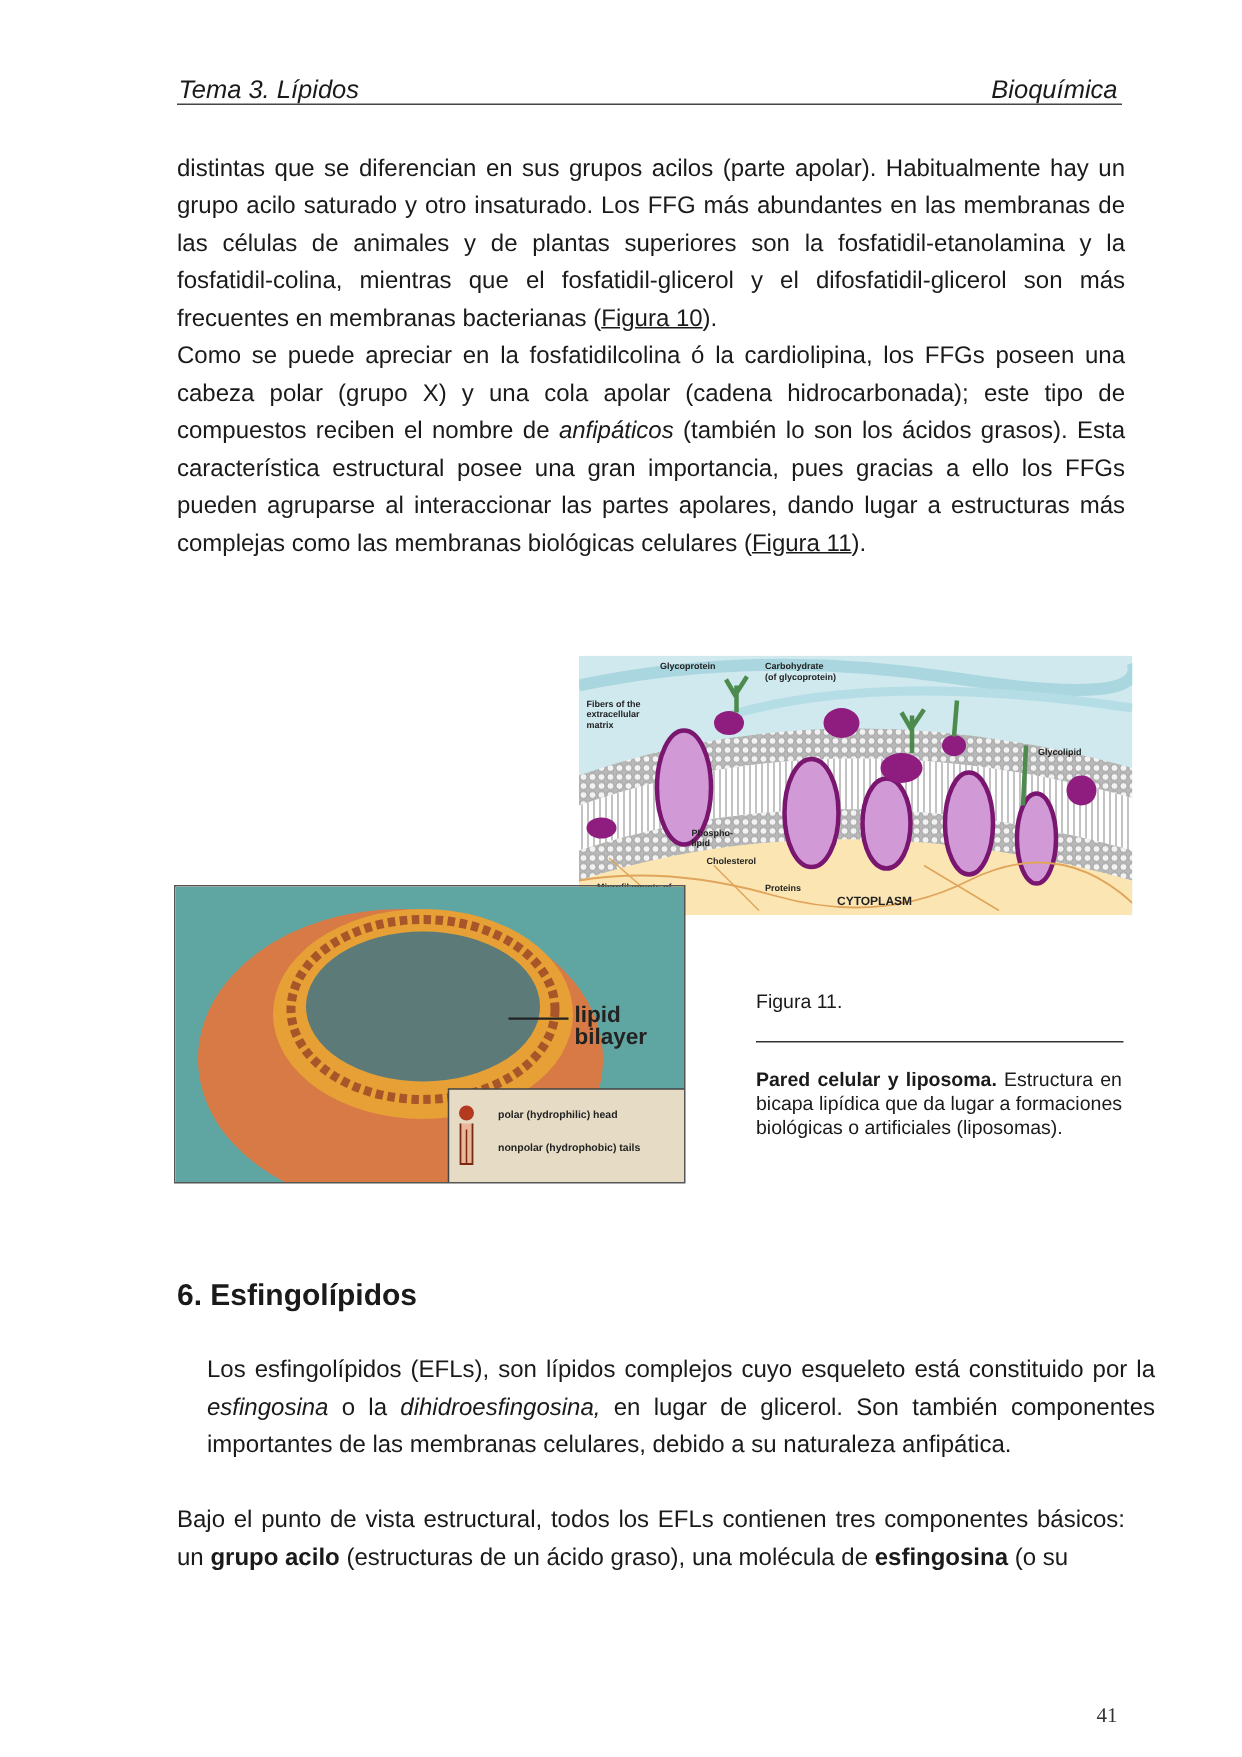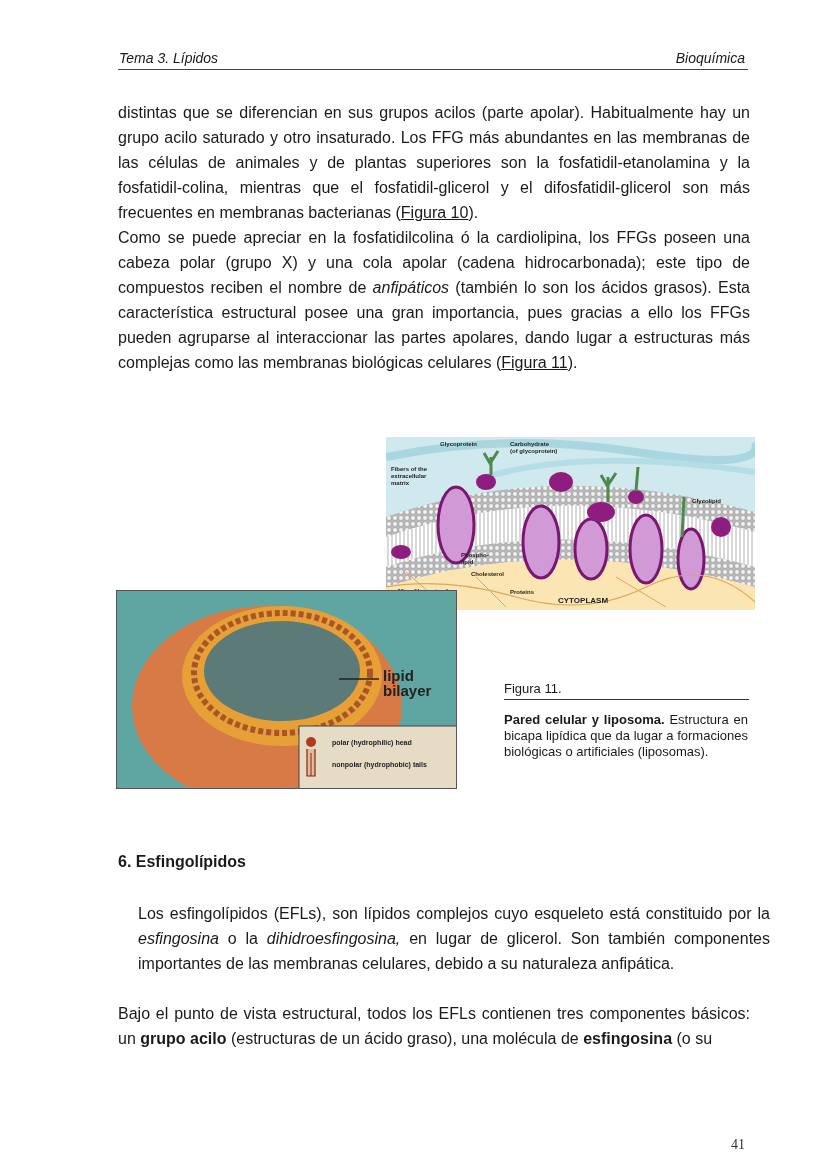--- a/index.html
+++ b/index.html
@@ -1,29 +1,29 @@
 <!DOCTYPE html>
 <html><head>
 <meta charset="utf-8">
 <style>
   html, body { margin:0; padding:0; background:#ffffff; }
   body { width:828px; height:1171px; position:relative; overflow:hidden; font-family:"Liberation Sans", sans-serif; color:#1a1a1a; }
-  .header { position:absolute; left:118px; top:49px; width:630px; height:20px; border-bottom:1.5px solid #444; font-size:14px; font-style:italic; }
+  .header { position:absolute; left:118px; top:49px; width:630px; height:20px; border-bottom:1.5px solid #444; font-size:17px; font-style:italic; }
   .header .left { position:absolute; left:1px; top:1px; }
   .header .right { position:absolute; right:3px; top:1px; }
   .para { position:absolute; left:118px; width:632px; font-size:16px; line-height:25px; text-align:justify; }
   .para u { text-decoration:underline; }
   .b { font-weight:bold; }
   .bi { font-weight:normal; font-style:italic; }
   .fig-membrane { position:absolute; left:386px; top:437px; width:369px; height:173px; overflow:hidden;text-align:center; }
   .fig-membrane-credit { position:absolute; left:387px; top:614px; font-size:4px; color:#888; }
   .fig-liposome { position:absolute; left:116px; top:590px; width:341px; height:199px; overflow:hidden; border:1px solid #555; box-sizing:border-box; }
-  .caption-title { position:absolute; left:504px; top:681px; width:245px; font-size:13px; border-bottom:1.5px solid #333; padding-bottom:3px; }
+  .caption-title { position:absolute; left:504px; top:660px; width:245px; font-size:13px; border-bottom:1.5px solid #333; padding-bottom:19px; }
   .caption-body { position:absolute; left:504px; top:712px; width:244px; font-size:13px; line-height:16px; text-align:justify; }
-  .section-title { position:absolute; left:118px; top:853px; font-size:16px; font-weight:bold; }
+  .section-title { position:absolute; left:118px; top:853px; font-size:20px; font-weight:bold; }
   .page-num { position:absolute; left:731px; top:1137px; font-family:"Liberation Serif", serif; font-size:14px; color:#333; }
   .lbl { font-family:"Liberation Sans", sans-serif; font-weight:bold; fill:#222; }
 </style>
 </head>
 <body>
 
 <div class="header">
   <span class="left">Tema 3. Lípidos</span>
   <span class="right">Bioquímica</span>
 </div>

